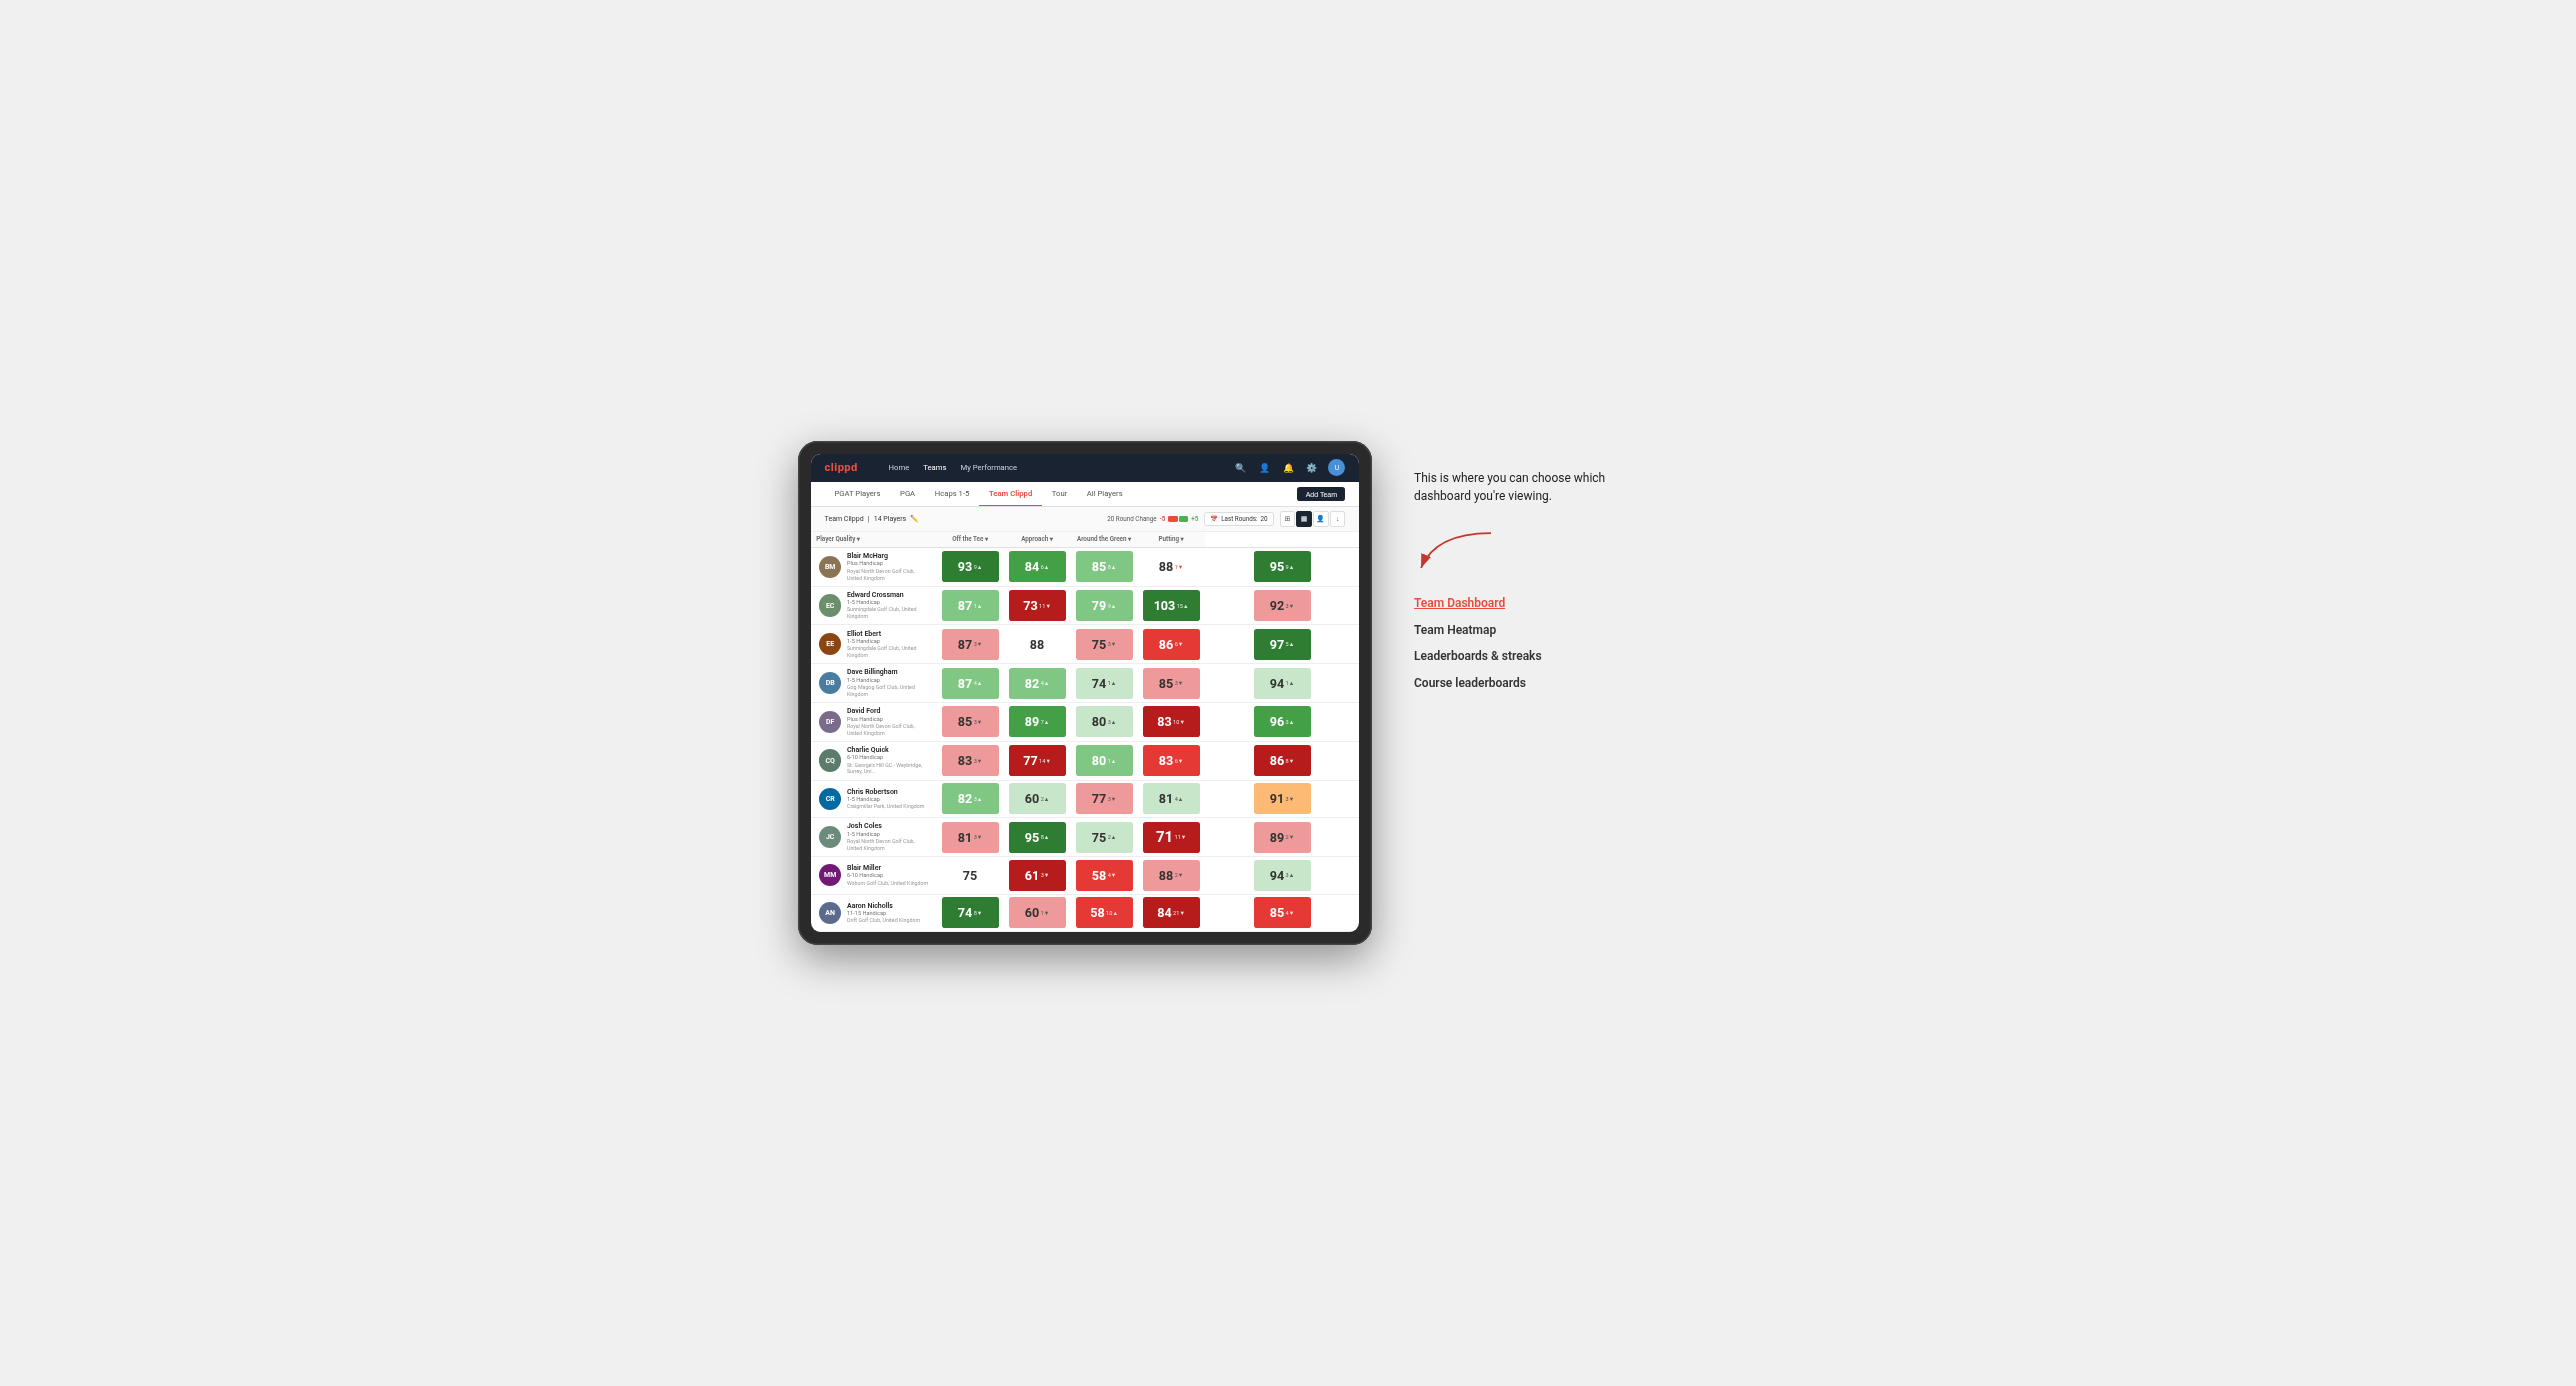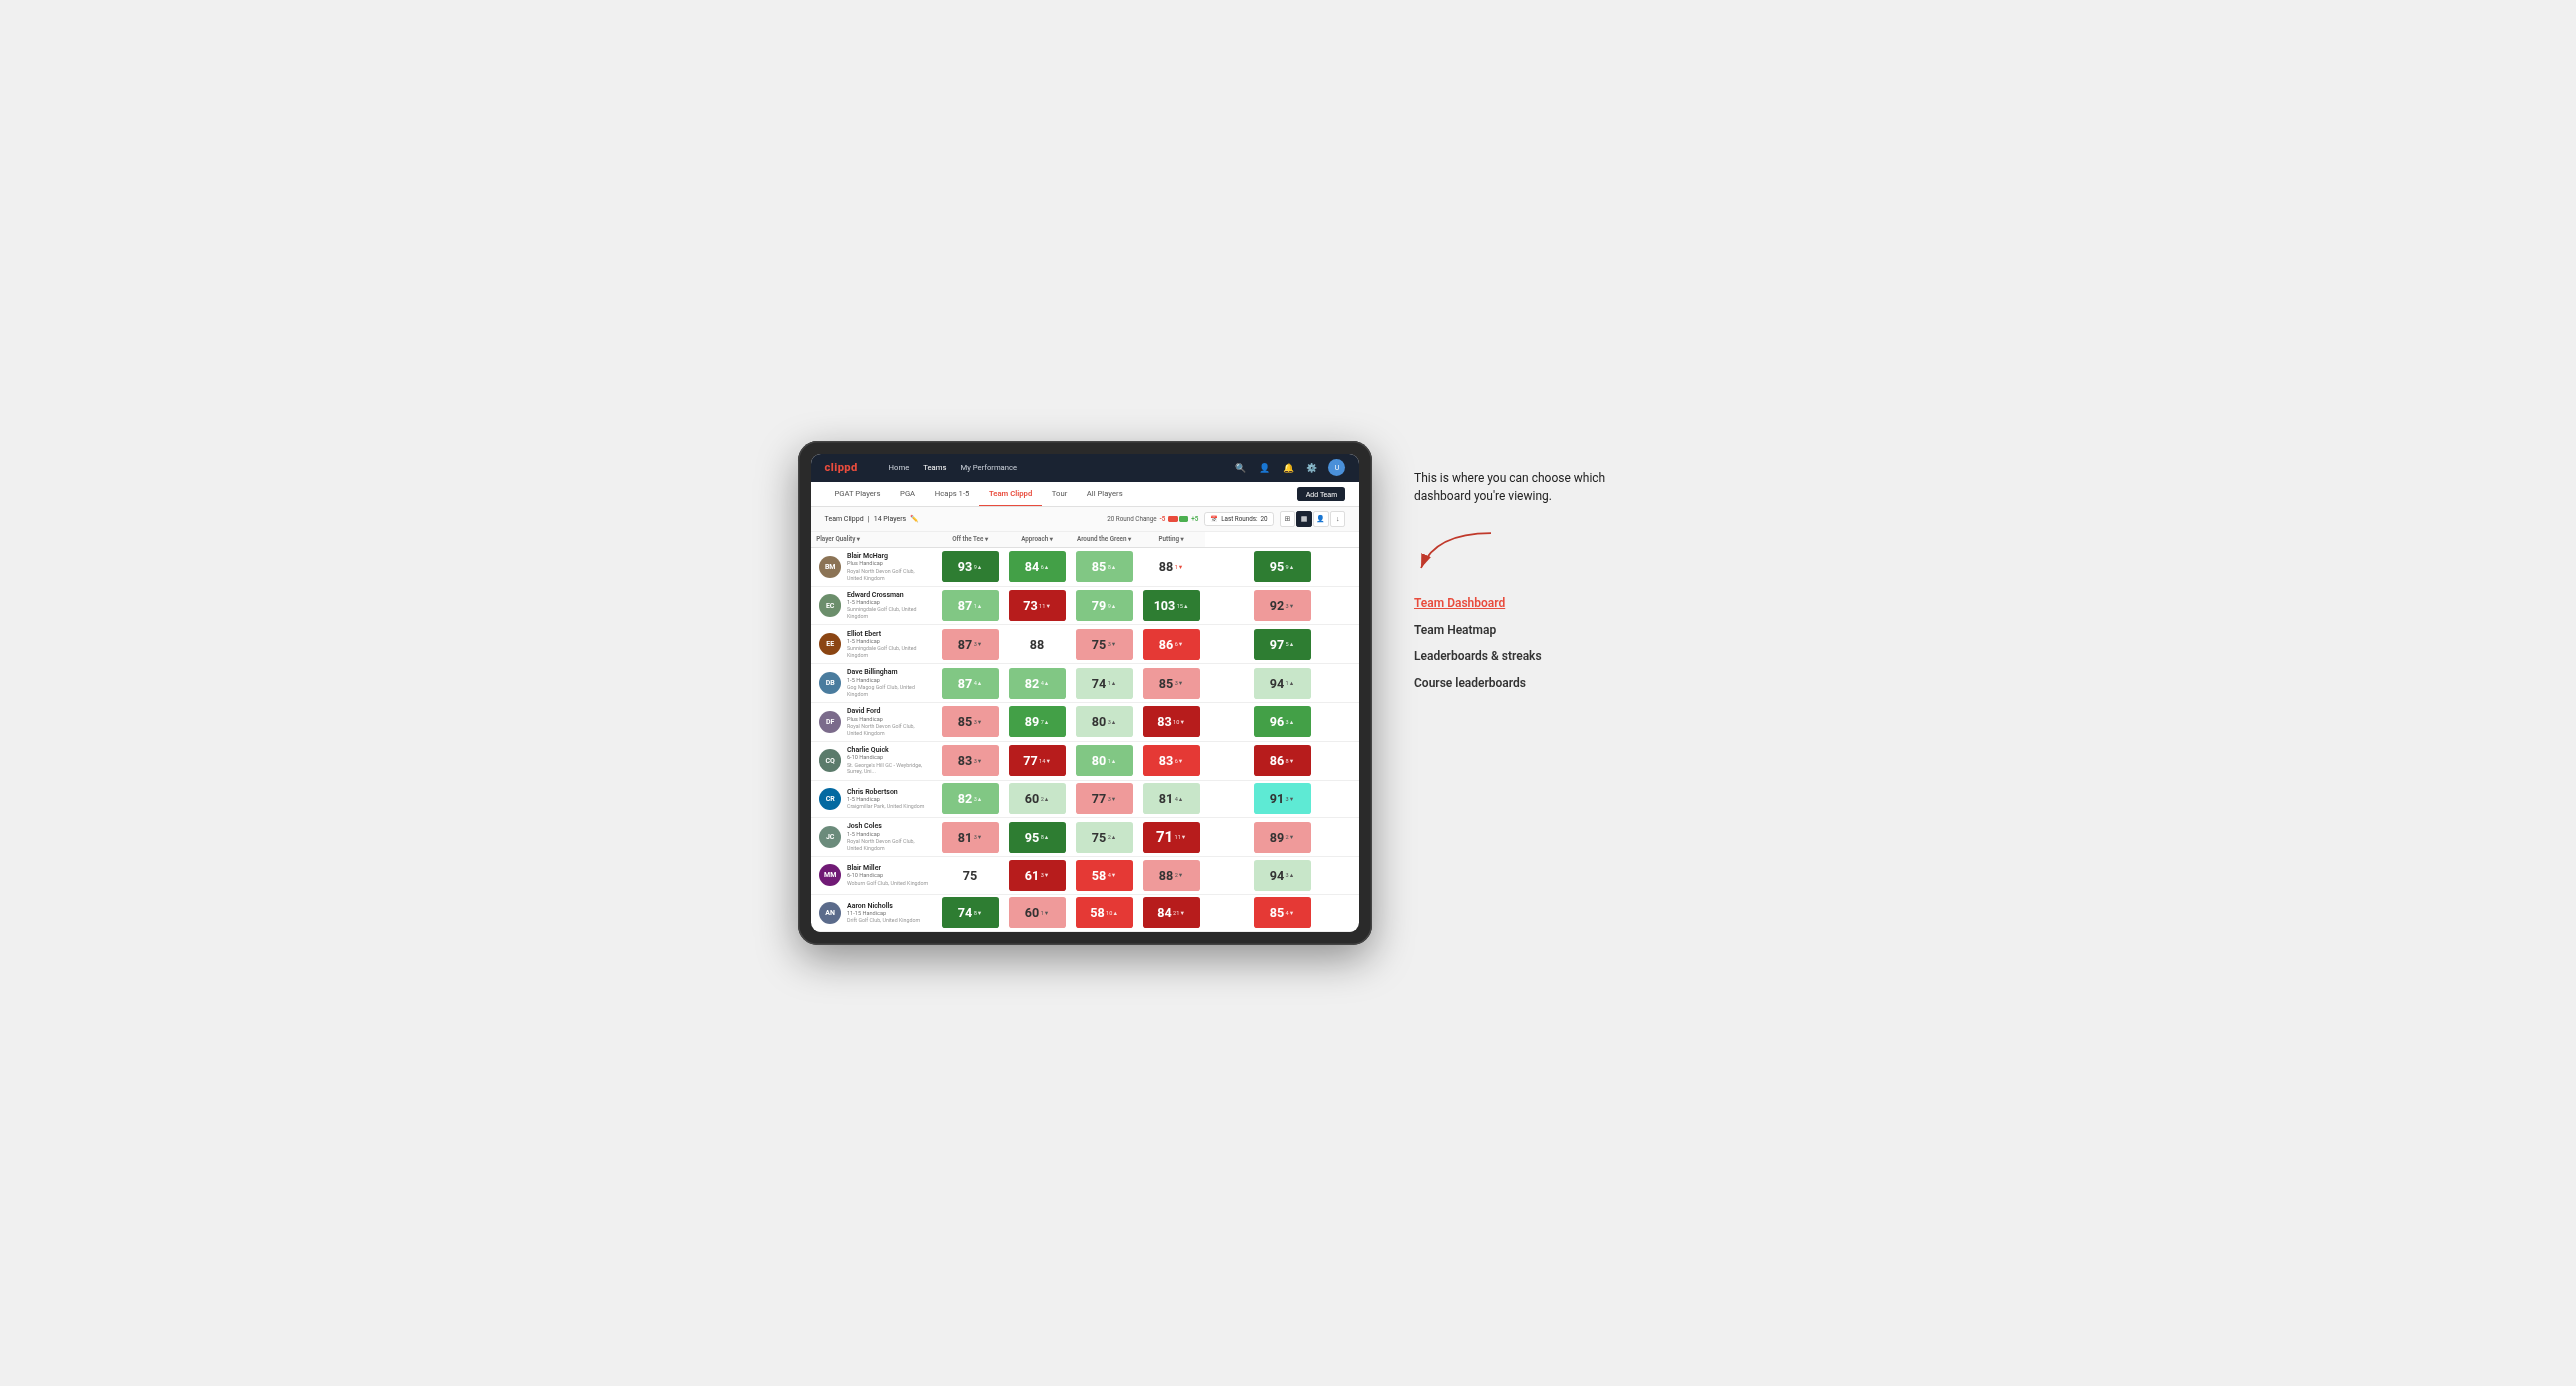--- a/index.html
+++ b/index.html
@@ -666,21 +666,21 @@
                   <span class="score-change" style="color: rgb(85, 85, 85);">2▲</span>
                 </div></td>
               <td class="score-cell"><div class="score-box" style="background: rgb(239, 154, 154); color: rgb(51, 51, 51);">
                   <span style="font-size: 12.6px; font-weight: 700;">77</span>
                   <span class="score-change" style="color: rgb(85, 85, 85);">3▼</span>
                 </div></td>
               <td class="score-cell"><div class="score-box" style="background: rgb(200, 230, 201); color: rgb(51, 51, 51);">
                   <span style="font-size: 12.6px; font-weight: 700;">81</span>
                   <span class="score-change" style="color: rgb(85, 85, 85);">4▲</span>
                 </div></td>
-              <td class="score-cell"><div class="score-box" style="background: #5eead4; color: rgb(51, 51, 51);">
+              <td class="score-cell"><div class="score-box" style="background: #fdba74; color: rgb(51, 51, 51);">
                   <span style="font-size: 12.6px; font-weight: 700;">91</span>
                   <span class="score-change" style="color: rgb(85, 85, 85);">3▼</span>
                 </div></td>
             </tr>
             <tr class="player-row">
               <td class="player-td">
                 <div class="player-cell">
                   <div class="player-avatar" style="background: rgb(107, 139, 123); color: rgb(255, 255, 255); font-weight: 700;">JC</div>
                   <div class="player-info">
                     <div class="player-name">Josh Coles</div>

